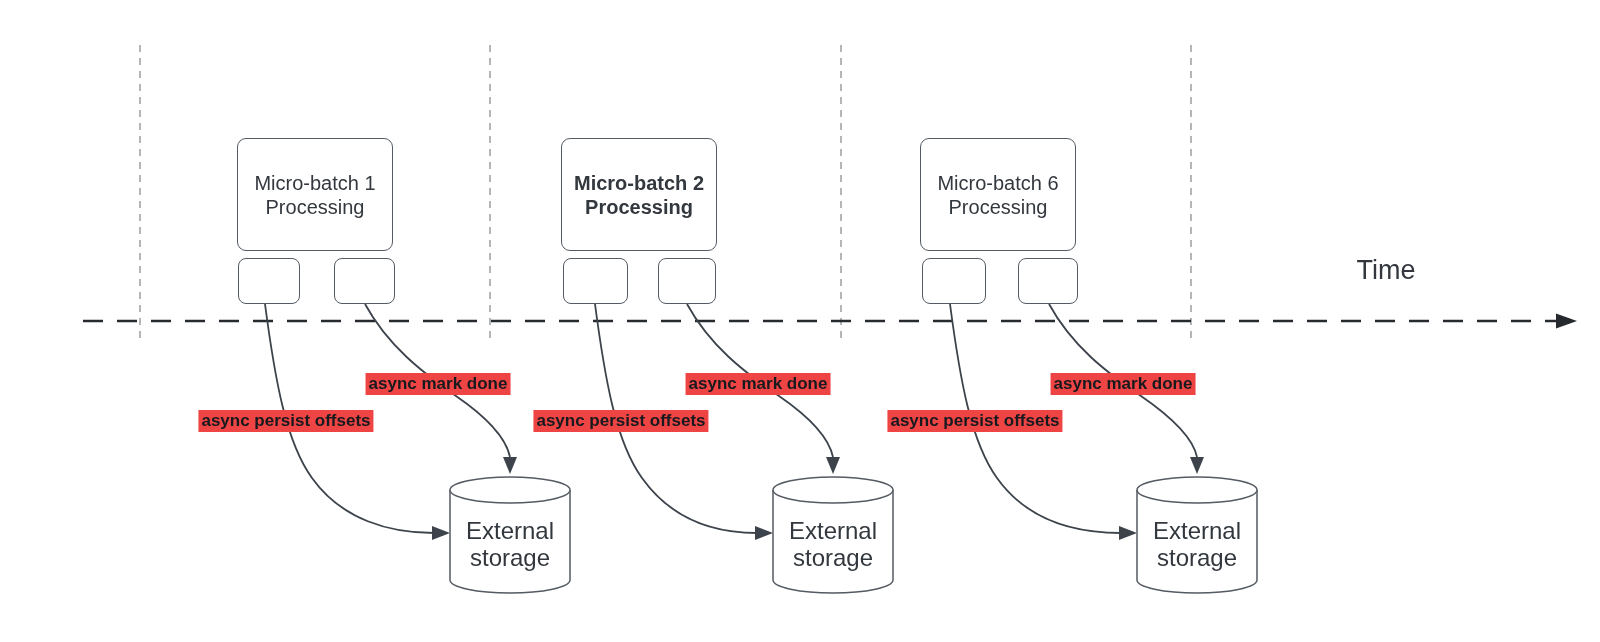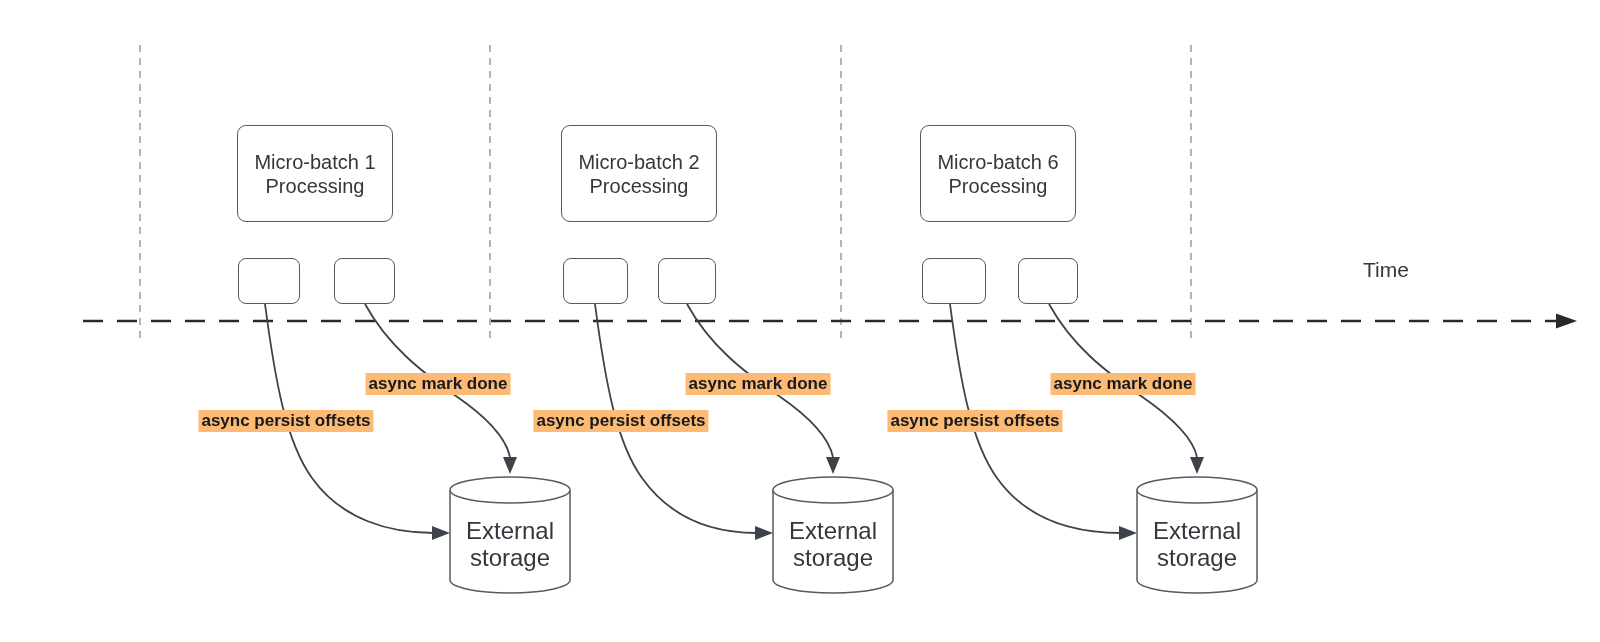--- a/index.html
+++ b/index.html
@@ -19,22 +19,22 @@
     position: absolute;
     left: 0;
     top: 0;
     width: 1600px;
     height: 642px;
   }
   .proc-box {
     position: absolute;
     box-sizing: border-box;
     width: 156px;
-    height: 97px;
-    top: 125px;
+    height: 113px;
+    top: 138px;
     border: 1.5px solid #555b63;
     border-radius: 9px;
     background: #ffffff;
     display: flex;
     flex-direction: column;
     align-items: center;
     justify-content: center;
     color: #33383e;
     font-size: 20px;
     line-height: 24px;
@@ -49,39 +49,39 @@
     border: 1.5px solid #555b63;
     border-radius: 8px;
     background: #ffffff;
   }
   .flow-label {
     position: absolute;
     transform: translate(-50%, -50%);
     font-size: 17px;
     font-weight: bold;
     color: #16191d;
-    background: #fdba74;
+    background: #ef4444;
     padding: 1px 3px;
     white-space: nowrap;
   }
   .storage-label {
     position: absolute;
     width: 120px;
     text-align: center;
     color: #33383e;
     font-size: 24px;
     line-height: 27px;
     top: 517px;
   }
   .time-label {
     position: absolute;
     transform: translate(-50%, -50%);
     left: 1386px;
     top: 270px;
-    font-size: 21px;
+    font-size: 27px;
     color: #33383e;
     white-space: nowrap;
   }
 </style>
 </head>
 <body>
 
 <div class="stage">
 
   <svg class="layer" viewBox="0 0 1600 642">
@@ -125,21 +125,21 @@
   </div>
   <div class="task-box" style="left:238px;"></div>
   <div class="task-box" style="left:334px;width:61px;"></div>
   <div class="flow-label" style="left:286px;top:421px;">async persist offsets</div>
   <div class="flow-label" style="left:438px;top:384px;">async mark done</div>
   <div class="storage-label" style="left:450px;">
     <div>External</div>
     <div>storage</div>
   </div>
 
-  <div class="proc-box" style="left:561px;">
+  <div class="proc-box" style="left:561px;font-weight:bold;">
     <span>Micro-batch 2</span>
     <span>Processing</span>
   </div>
   <div class="task-box" style="left:563px;width:65px;"></div>
   <div class="task-box" style="left:658px;width:58px;"></div>
   <div class="flow-label" style="left:621px;top:421px;">async persist offsets</div>
   <div class="flow-label" style="left:758px;top:384px;">async mark done</div>
   <div class="storage-label" style="left:773px;">
     <div>External</div>
     <div>storage</div>

